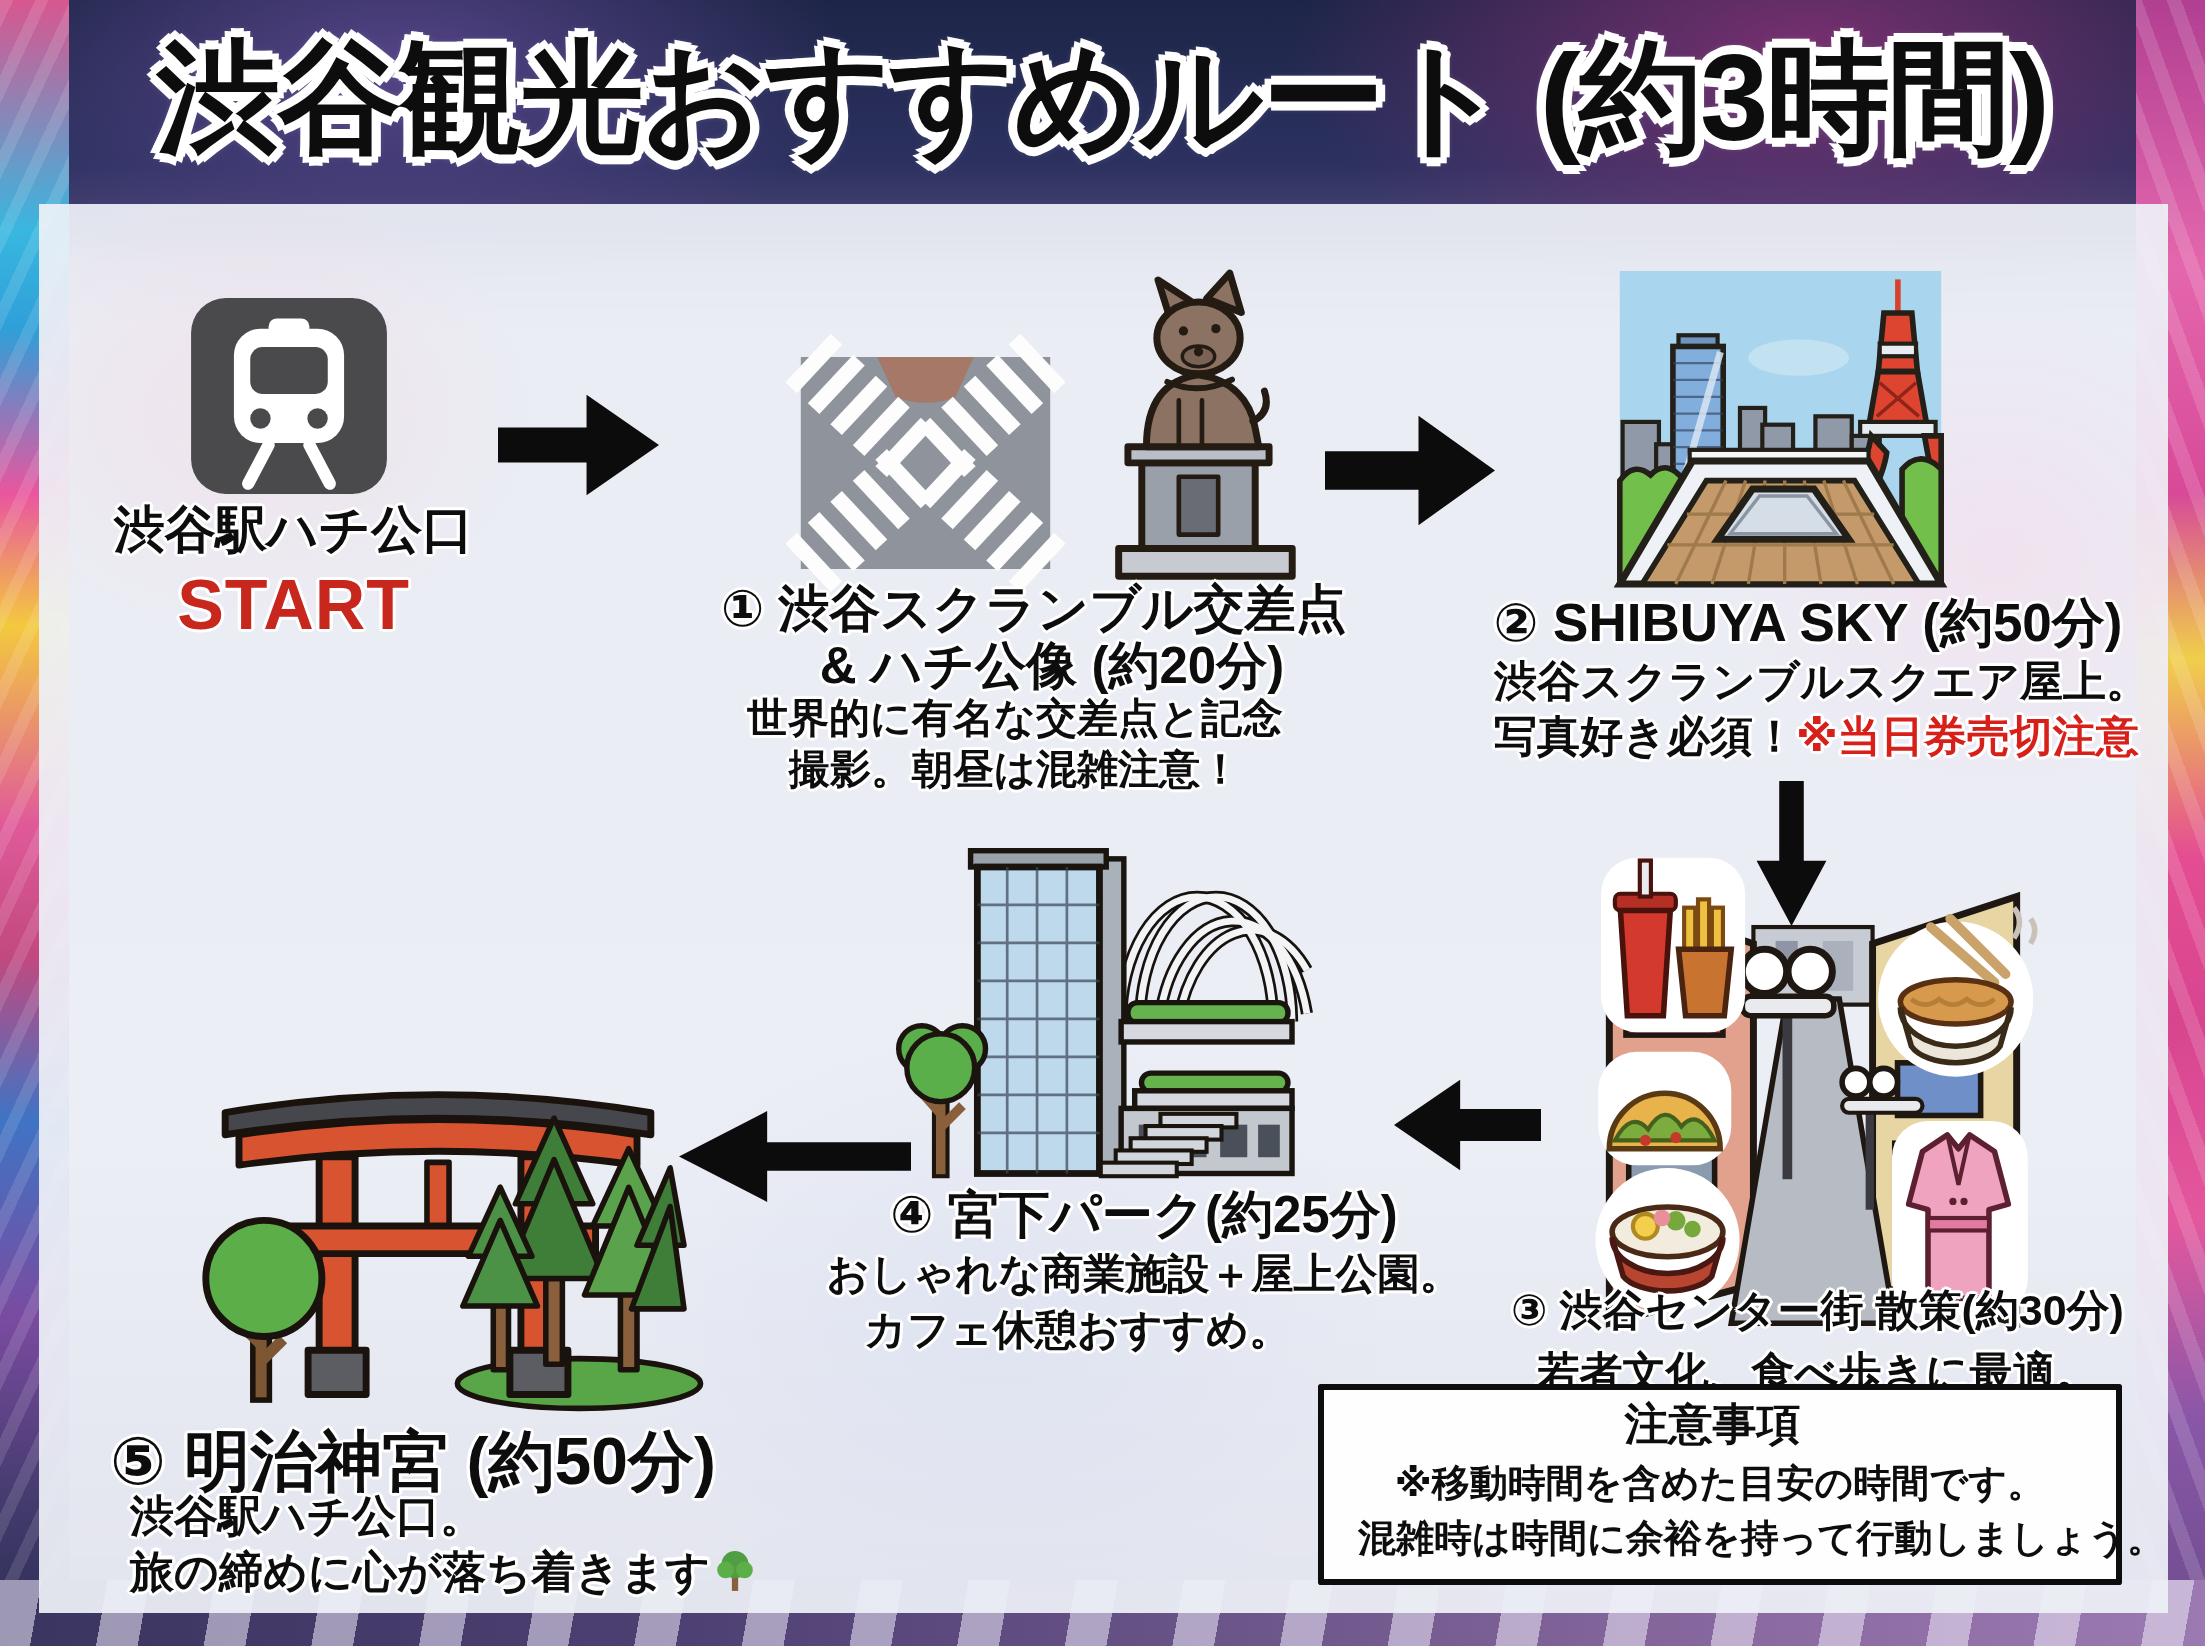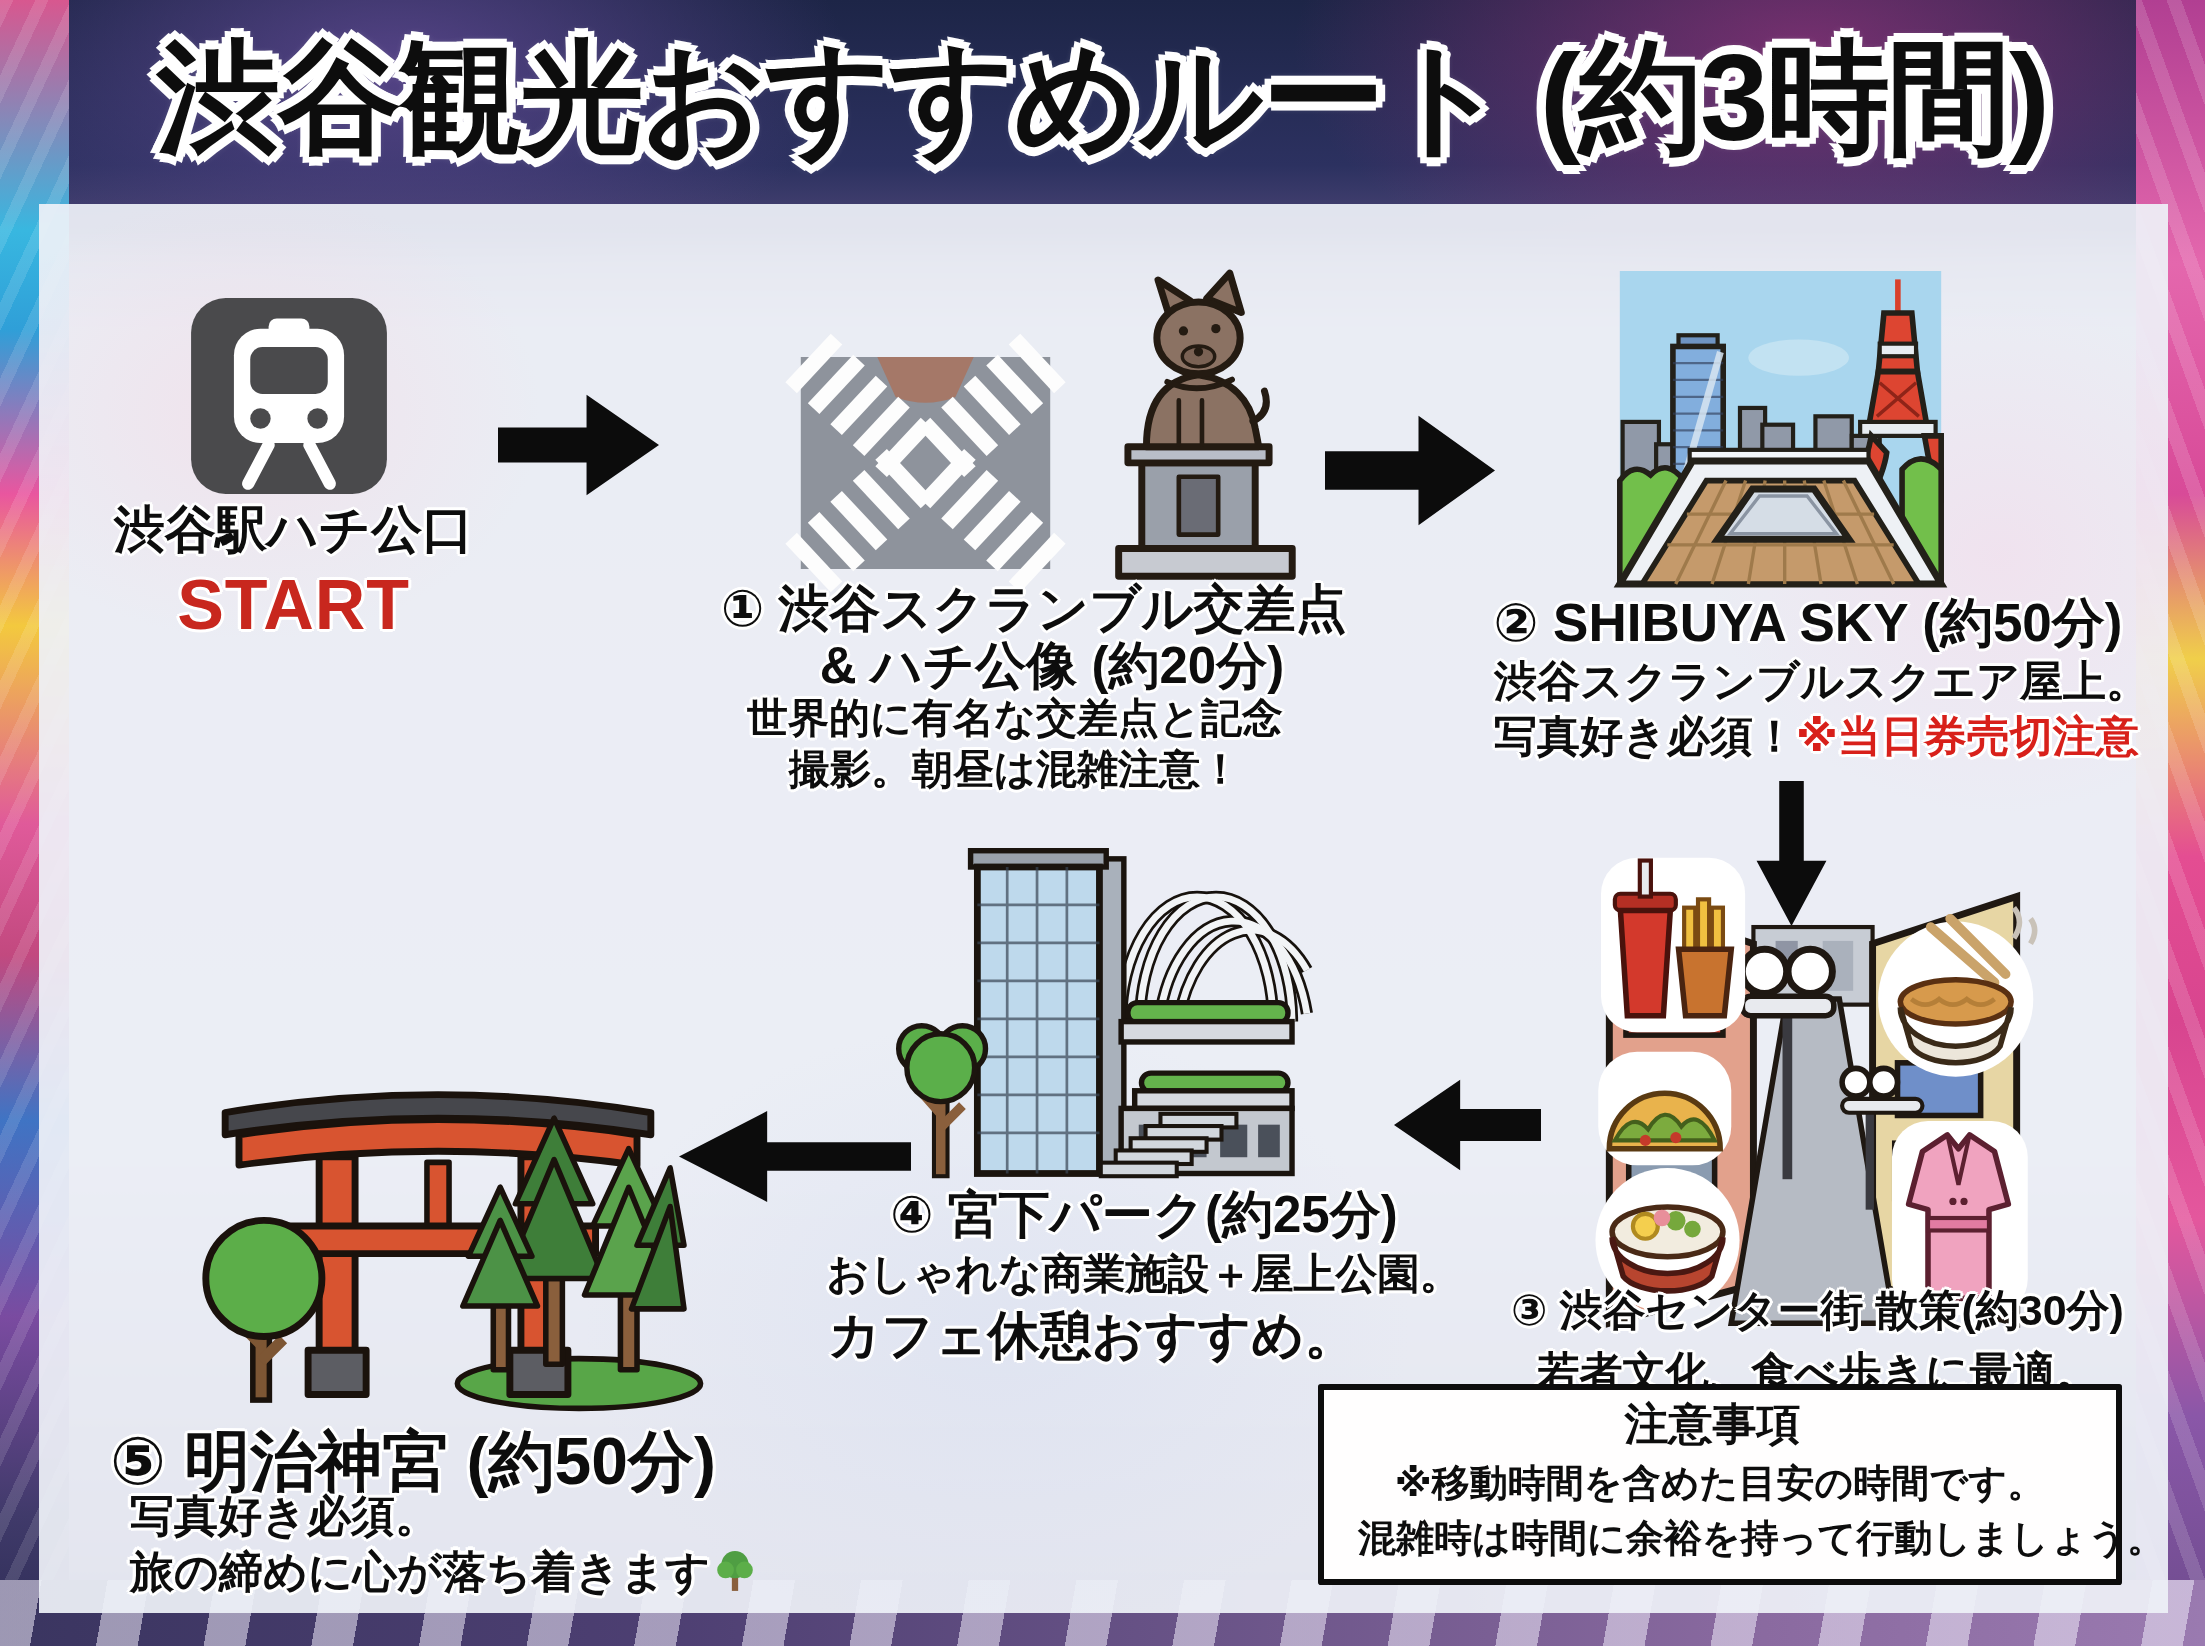--- a/index.html
+++ b/index.html
@@ -318,21 +318,21 @@
     </g>
 
     <rect x="25" y="184" width="10" height="58" fill="#8a5f3c" stroke="#1c150f" stroke-width="3"></rect>
     <path d="M30,196 L14,178 M30,206 L46,190" stroke="#8a5f3c" stroke-width="7"></path>
     <circle cx="16" cy="148" r="17" fill="#5baf4a" stroke="#1c150f" stroke-width="4"></circle>
     <circle cx="46" cy="148" r="17" fill="#5baf4a" stroke="#1c150f" stroke-width="4"></circle>
     <circle cx="30" cy="162" r="25" fill="#5baf4a" stroke="#1c150f" stroke-width="4"></circle>
   </svg>
   <div class="t center halo" style="left:813px;top:1189px;width:662px;font-size:51px;">④ 宮下パーク(約25分)</div>
   <div class="t center halo" style="left:813px;top:1253px;width:662px;font-size:42px;font-weight:800;">おしゃれな商業施設＋屋上公園。</div>
-  <div class="t halo" style="left:828px;top:1309px;font-size:52px;font-weight:800;">カフェ休憩おすすめ。</div>
+  <div class="t halo" style="left:864px;top:1309px;font-size:42px;font-weight:800;">カフェ休憩おすすめ。</div>
 </div>
 
 <div class="abs" style="left:0;top:0;">
   <svg class="abs" style="left:192px;top:1071px;" width="492" height="332" viewBox="0 0 356 240">
     <ellipse cx="280" cy="226" rx="88" ry="18" fill="#58a648" stroke="#1a120c" stroke-width="4"></ellipse>
 
     <g stroke="#1a120c" stroke-width="5" stroke-linejoin="round">
       <rect x="92" y="62" width="26" height="144" fill="#d85430"></rect>
       <rect x="238" y="62" width="26" height="144" fill="#d85430"></rect>
       <rect x="170" y="66" width="16" height="48" fill="#d85430" stroke-width="4"></rect>
@@ -355,21 +355,21 @@
       <polygon points="316,56 290,112 342,112" fill="#5aa34c"></polygon>
       <polygon points="316,84 284,162 348,162" fill="#5aa34c"></polygon>
       <rect x="218" y="168" width="11" height="48" fill="#8a5f3c"></rect>
       <polygon points="223,84 200,134 246,134" fill="#4c9246"></polygon>
       <polygon points="223,108 196,170 250,170" fill="#4c9246"></polygon>
       <polygon points="346,70 322,126 356,126" fill="#3e7e39"></polygon>
       <polygon points="346,98 318,172 356,172" fill="#3e7e39"></polygon>
     </g>
   </svg>
   <div class="t center halo" style="left:110px;top:1428px;width:597px;font-size:66px;">⑤ 明治神宮 (約50分)</div>
-  <div class="t halo" style="left:130px;top:1494px;font-size:44px;font-weight:800;">写真好き必須。</div>
+  <div class="t halo" style="left:130px;top:1494px;font-size:44px;font-weight:800;">渋谷駅ハチ公口。</div>
   <div class="t halo" style="left:130px;top:1549px;font-size:44px;font-weight:800;">
     <span>旅の締めに心が落ち着きます</span><svg width="42" height="44" viewBox="0 0 40 42" style="display:inline-block;vertical-align:-6.4px;margin-left:3.7px;">
         <rect x="17" y="26" width="6" height="14" fill="#8a5f3c"></rect>
         <circle cx="20" cy="15" r="13" fill="#4f9e43"></circle>
         <circle cx="11" cy="20" r="8" fill="#5cae49"></circle>
         <circle cx="29" cy="20" r="8" fill="#5cae49"></circle>
       </svg>
   </div>
 </div>
 

